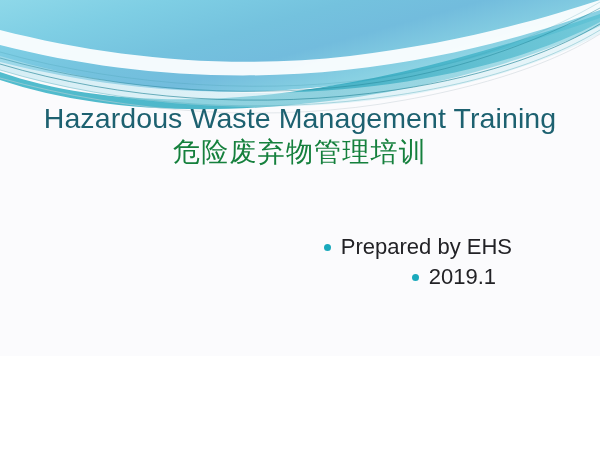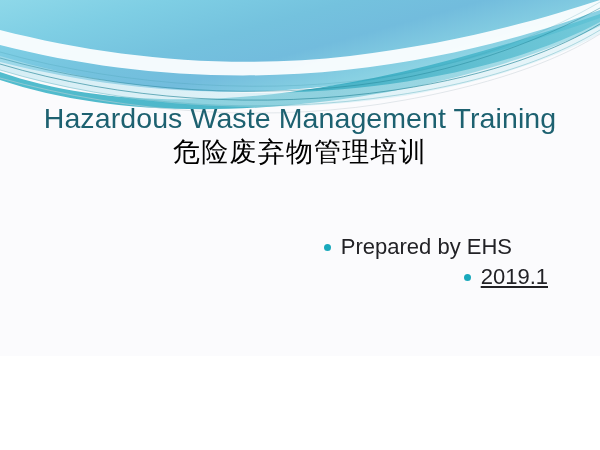--- a/index.html
+++ b/index.html
@@ -48,21 +48,21 @@
     line-height: 34px;
     font-weight: 400;
     color: #1d6170;
     letter-spacing: 0.1px;
     white-space: nowrap;
   }
   .title-zh {
     font-size: 27px;
     line-height: 34px;
     font-weight: 400;
-    color: #000000;
+    color: #15803d;
     letter-spacing: 1.2px;
     white-space: nowrap;
   }
 
   
   .body-block {
     position: absolute;
     left: 0;
     top: 232px;
     width: 600px;
@@ -70,21 +70,21 @@
   .bullet-line {
     display: flex;
     align-items: center;
     justify-content: flex-end;
     line-height: 30px;
     color: #222226;
     font-size: 22px;
     white-space: nowrap;
   }
   .bullet-line.lvl-1 { padding-right: 88px; }
-  .bullet-line.lvl-2 { padding-right: 52px; text-decoration: underline; }
+  .bullet-line.lvl-2 { padding-right: 104px; }
 
   .bullet-dot {
     width: 7px;
     height: 7px;
     border-radius: 50%;
     background: #1aa9bc;
     margin-right: 10px;
     flex: 0 0 auto;
   }
   .bullet-text { display: inline-block; }

